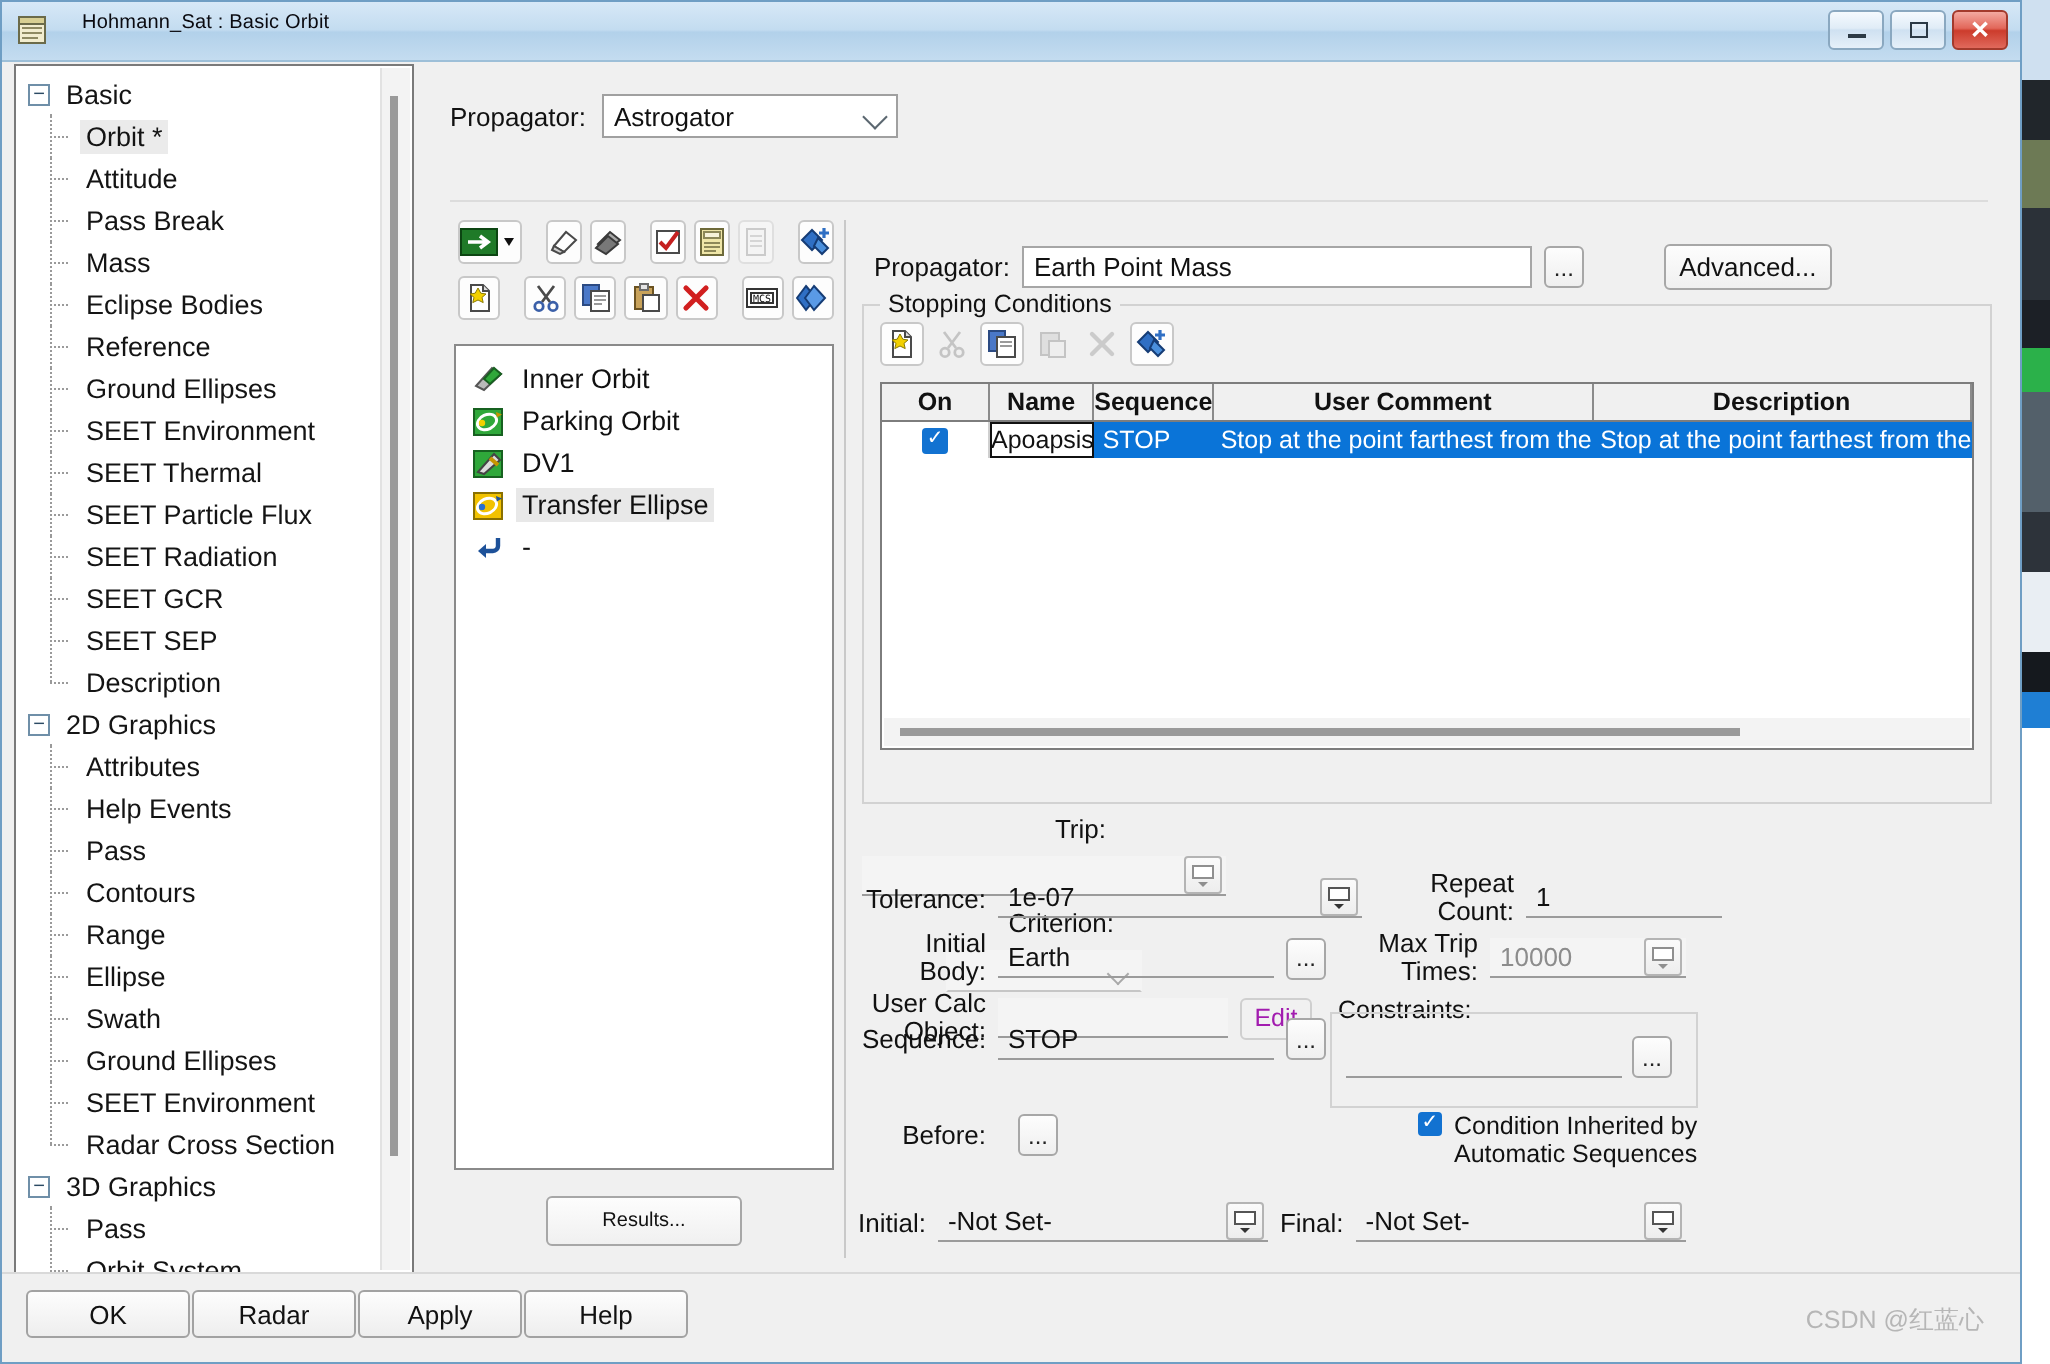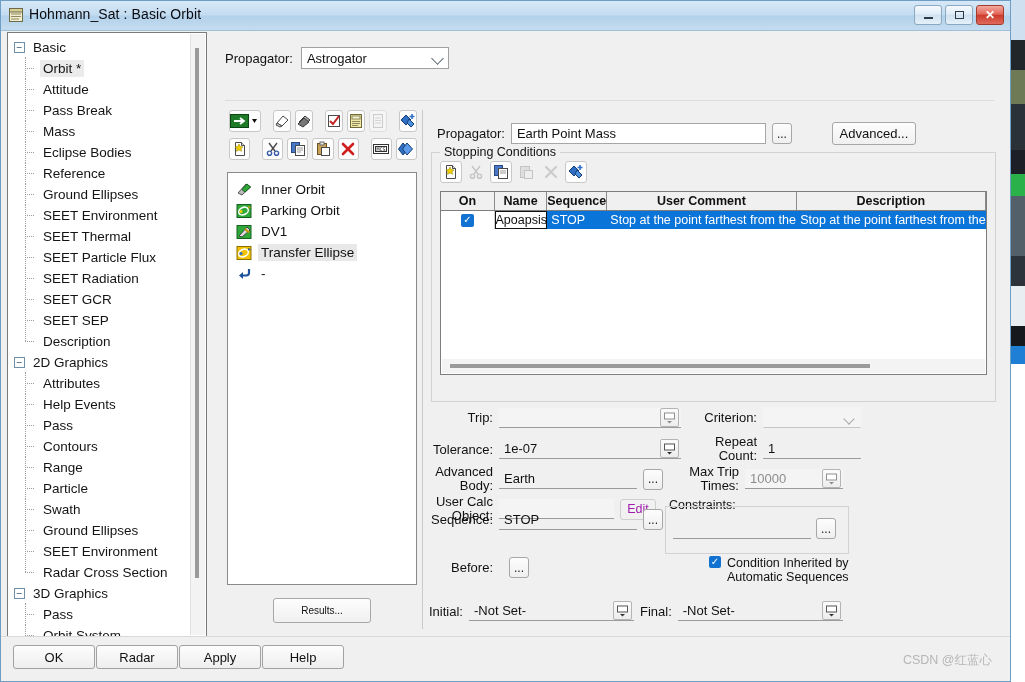--- a/index.html
+++ b/index.html
@@ -37,22 +37,22 @@
   
   .titlebar {
     position: absolute; left: 0; top: 0; right: 0; height: 29px;
     background: linear-gradient(to bottom, #d7e8f7 0%, #c3dcf0 48%, #b2d1ea 52%, #c4dcf0 100%);
     border-bottom: 1px solid #9dbfd8;
   }
   .title-ico {
     position: absolute; left: 7px; top: 6px; width: 16px; height: 16px;
   }
   .title-text {
-    position: absolute; left: 28px; top: 5px;
-    font-size: 14px; color: #0a0a10;
+    position: absolute; left: 40px; top: 5px;
+    font-size: 10px; color: #0a0a10;
     letter-spacing: .1px;
   }
   .wbtns { position: absolute; right: 6px; top: 4px; display: flex; gap: 3px; }
   .wbtn {
     width: 28px; height: 20px;
     border: 1px solid #8aa8c0;
     border-radius: 3px;
     background: linear-gradient(to bottom,#f5fafe 0%,#e0ecf7 45%,#cfe1f1 50%,#e6f0f9 100%);
     display: flex; align-items: center; justify-content: center;
     box-sizing: border-box;
@@ -433,21 +433,21 @@
           <div class="tnode child">
               <span class="lbl">Pass</span>
             </div>
           <div class="tnode child">
               <span class="lbl">Contours</span>
             </div>
           <div class="tnode child">
               <span class="lbl">Range</span>
             </div>
           <div class="tnode child">
-              <span class="lbl">Particle</span>
+              <span class="lbl">Ellipse</span>
             </div>
           <div class="tnode child">
               <span class="lbl">Swath</span>
             </div>
           <div class="tnode child">
               <span class="lbl">Ground Ellipses</span>
             </div>
           <div class="tnode child">
               <span class="lbl">SEET Environment</span>
             </div>
@@ -713,21 +713,21 @@
                 <div class="gc selbg" style="width:62px;padding-left:4px">STOP</div>
                 <div class="gc selbg" style="width:200px;padding-left:4px">Stop at the point farthest from the origin</div>
                 <div class="gc selbg" style="width:200px;padding-left:4px">Stop at the point farthest from the orig</div>
               </div>
               <div class="grid-hscroll">
                 <div class="grid-hthumb"></div>
               </div>
             </div>
           </div>
 
-          <div class="frow" style="left:2px; top:297px; gap:6px;">
+          <div class="frow" style="left:2px; top:297px; gap:6px;flex-direction:column;">
             <span class="flabel" style="width:62px">Trip:</span>
             <div class="txtbox underline disabled" style="width:182px;background:#f4f4f4;position:relative;">
               <span></span>
               <span class="spinbtn" style="position:absolute;right:2px;top:0">
                 <svg width="13" height="13" viewBox="0 0 13 13">
                     <rect x="1.5" y="2" width="10" height="6" fill="#fff" stroke="#8f8f8f"></rect>
                     <path d="M4 10 h5 l-2.5 2.5 z" fill="#8f8f8f"></path>
                   </svg>
               </span>
             </div>
@@ -753,21 +753,21 @@
               <span style="display:block">Repeat</span>
               <span style="display:block">Count:</span>
             </span>
             <div class="txtbox underline" style="width:98px">
               <span>1</span>
             </div>
           </div>
 
           <div class="frow" style="left:2px; top:355px; gap:6px;">
             <span class="flabel2" style="width:62px">
-              <span style="display:block">Advanced</span>
+              <span style="display:block">Initial</span>
               <span style="display:block">Body:</span>
             </span>
             <div class="txtbox underline" style="width:138px">
               <span>Earth</span>
             </div>
             <div class="dotbtn">...</div>
             <span class="flabel2" style="width:62px;margin-left:8px">
               <span style="display:block">Max Trip</span>
               <span style="display:block">Times:</span>
             </span>

